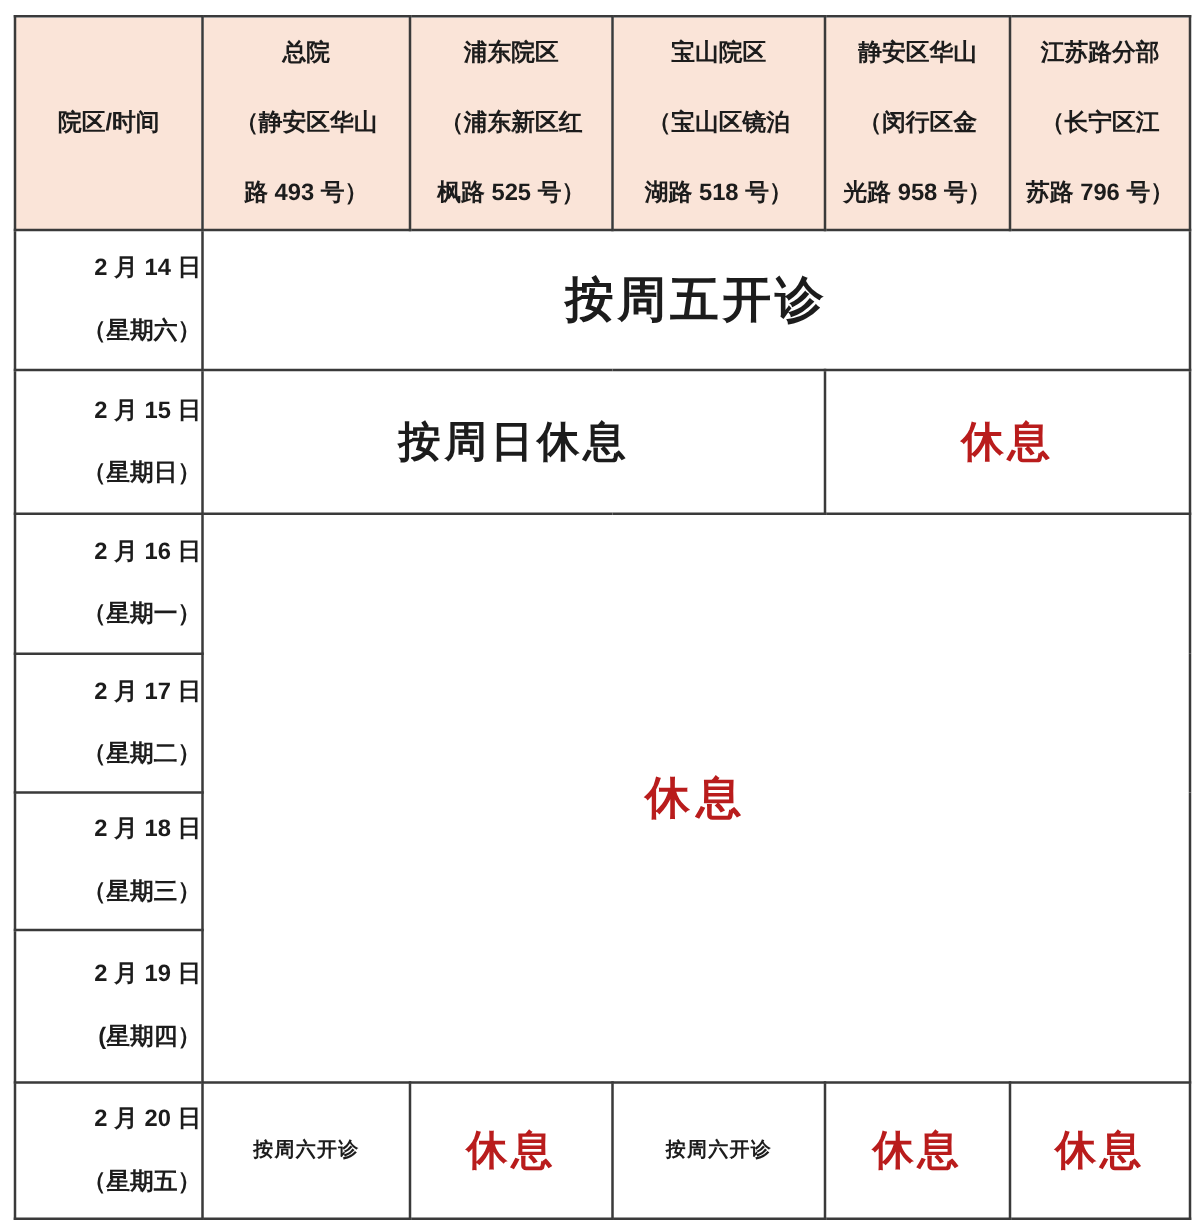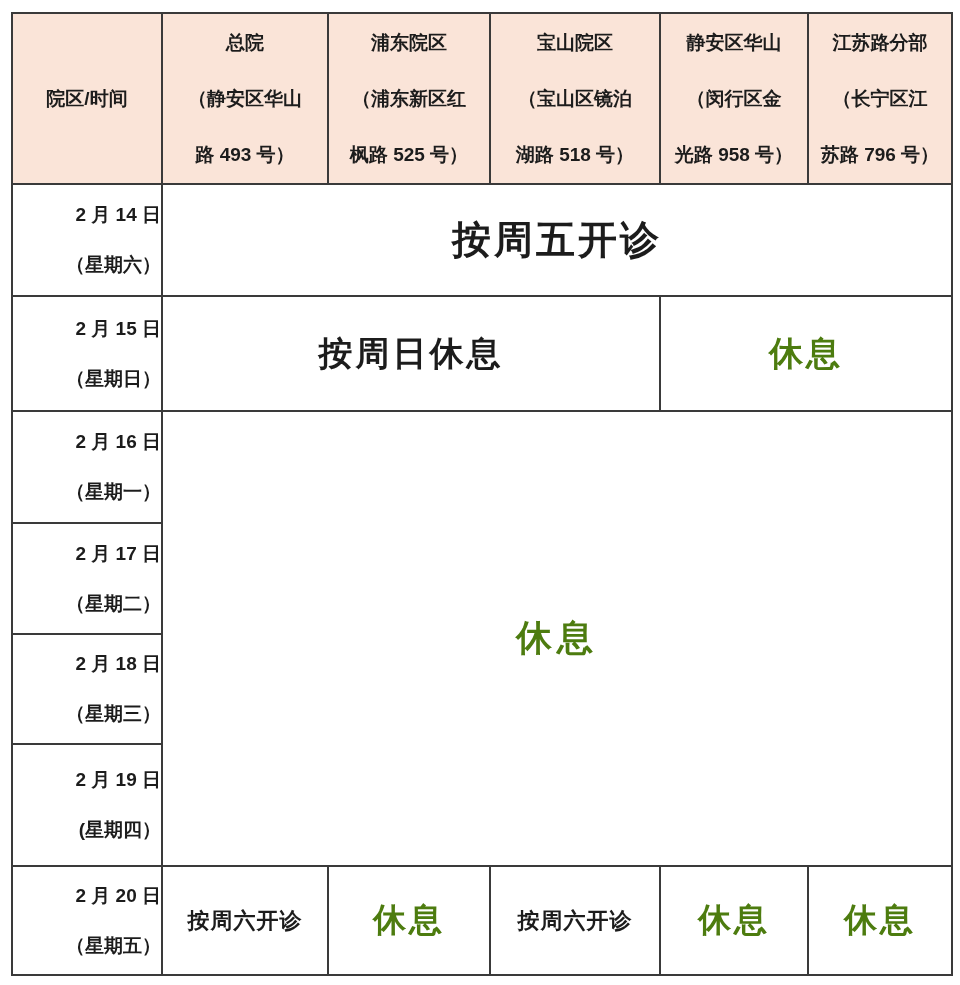--- a/index.html
+++ b/index.html
@@ -43,23 +43,23 @@
 
   .header-row .line { line-height: 56px; }
   .date-cell { font-size: 19px; }
   .date-cell .line { line-height: 50px; text-align: right; }
 
   .note-open-xl { font-size: 39px; letter-spacing: 3px; }
   .note-open-lg { font-size: 34px; letter-spacing: 3px; margin-left: 34px; }
   .rest-lg { font-size: 34px; letter-spacing: 3px; }
   .rest-xl { font-size: 36px; letter-spacing: 5px; }
   .rest-md { font-size: 33px; letter-spacing: 3px; }
-  .open-sm { font-size: 22px; letter-spacing: 1px; }
+  .open-sm { font-size: 16px; letter-spacing: 1px; }
 
-  .red { color: #4d7c0f; }
+  .red { color: #b91c1c; }
 </style>
 </head>
 <body>
 
 <div class="page">
   <table class="schedule">
     <colgroup>
       <col style="width:150px">
       <col style="width:166px">
       <col style="width:162px">

